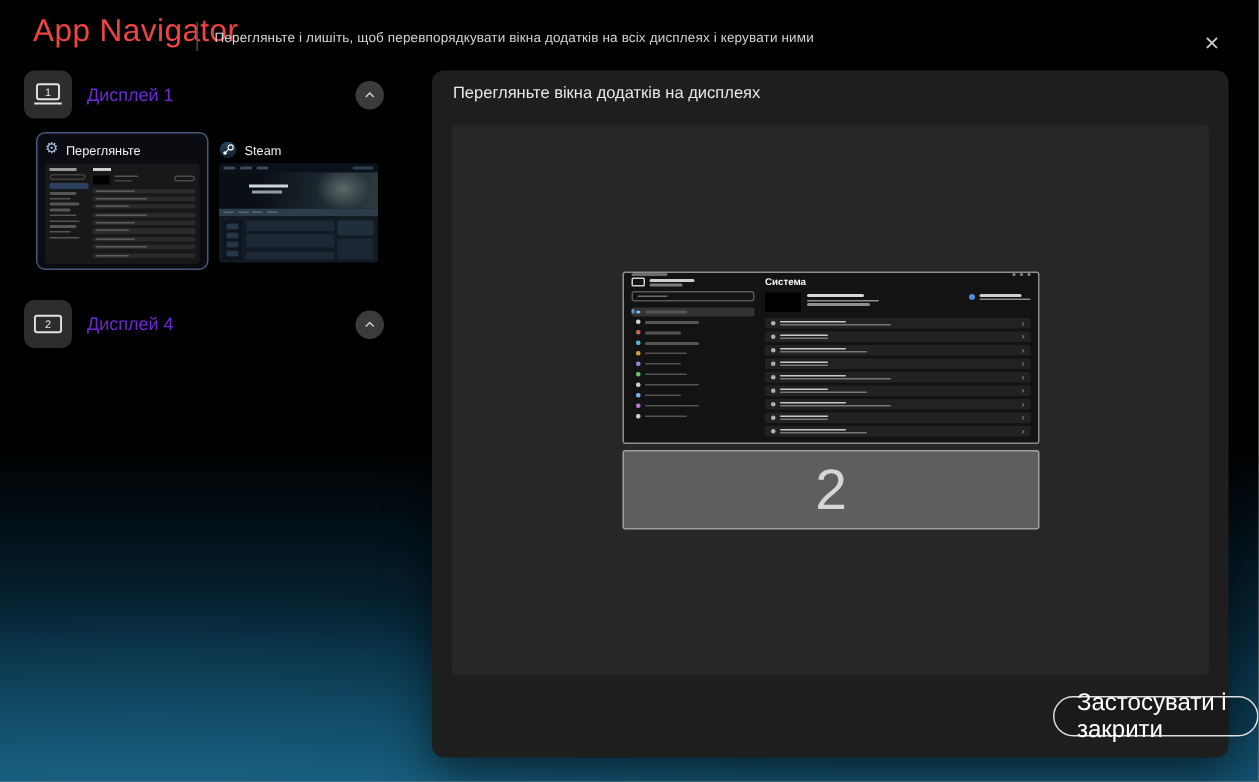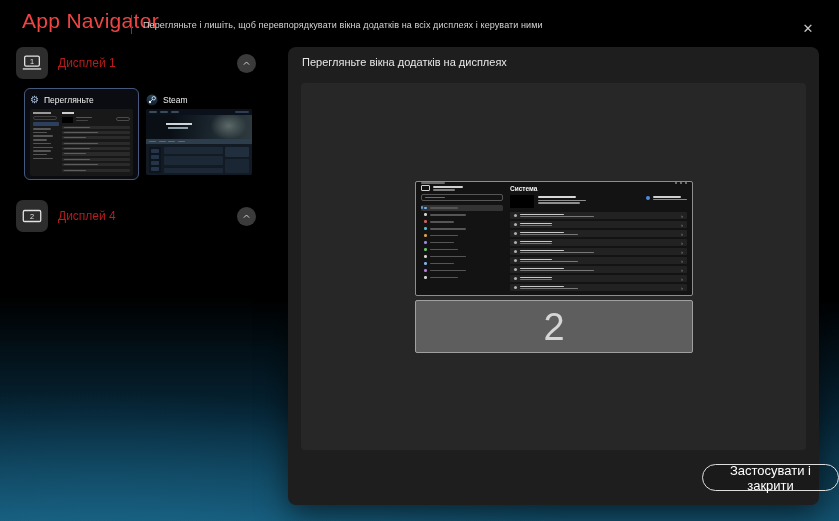--- a/index.html
+++ b/index.html
@@ -18,21 +18,21 @@
   .app-title { left:22px; top:9px; font-size:21px; font-weight:300; letter-spacing:.3px; color:#ef4444; }
   .title-divider { left:131px; top:15px; width:1px; height:19px; background:#4d4d4d; }
   .subtitle { left:143px; top:20px; font-size:9px; color:#d6d6d6; letter-spacing:.1px; }
   .close-btn { left:798px; top:18px; width:20px; height:20px; display:flex; align-items:center; justify-content:center;
     color:#c9c9c9; font-size:13px; cursor:pointer; }
 
   
   .disp-tile { width:32px; height:32px; background:#2d2d2d; border-radius:7px;
     display:flex; align-items:center; justify-content:center; }
   .tile-1 { left:16px; top:47px; } .tile-2 { left:16px; top:200px; }
-  .disp-label { font-size:12px; color:#b91c1c; }
+  .disp-label { font-size:12px; color:#6d28d9; }
   .label-1 { left:58px; top:56px; } .label-2 { left:58px; top:209px; }
   .chev-btn { width:19px; height:19px; border-radius:50%; background:#3b3b3b;
     display:flex; align-items:center; justify-content:center; cursor:pointer; }
   .chev-1 { left:237px; top:54px; } .chev-2 { left:237px; top:207px; }
 
   
   .app-card { border-radius:6px; padding:5px 5px 6px 5px; cursor:pointer; }
   .card-settings { left:24px; top:88px; width:115px; height:92px;
     border:1px solid #46597c; background:#0a0c12; }
   .card-steam { left:141px; top:89px; width:112px; height:88px; }
@@ -150,21 +150,21 @@
   .pw-rows .srow:nth-child(3n) .col .ln:last-child { width:58px; }
   .pw-rows .srow .chev { margin-left:auto; color:#9a9a9a; font-size:6px; line-height:1; }
 
   
   .d2box { margin-top:4px; width:278px; height:53px; background:#5e5e5e; border:1px solid #a0a0a0;
     border-radius:2px; display:flex; align-items:center; justify-content:center; }
   .d2num { font-size:38px; font-weight:300; color:#d6d6d6; line-height:1; }
 
   
   .apply-btn { left:702px; top:464px; height:27px; padding:0 15px; border:1px solid #dedede; border-radius:14px;
-    display:flex; align-items:center; font-size:13px; color:#fff; cursor:pointer; background:rgba(0,0,0,.12);text-align:center; }
+    display:flex; align-items:center; font-size:16px; color:#fff; cursor:pointer; background:rgba(0,0,0,.12); }
 </style>
 </head>
 <body>
 
 <div class="abs app-title">App Navigator</div>
 <div class="abs title-divider"></div>
 <div class="abs subtitle">Перегляньте і лишіть, щоб перевпорядкувати вікна додатків на всіх дисплеях і керувати ними</div>
 <div class="abs close-btn">✕</div>
 
 <div class="abs disp-tile tile-1">

